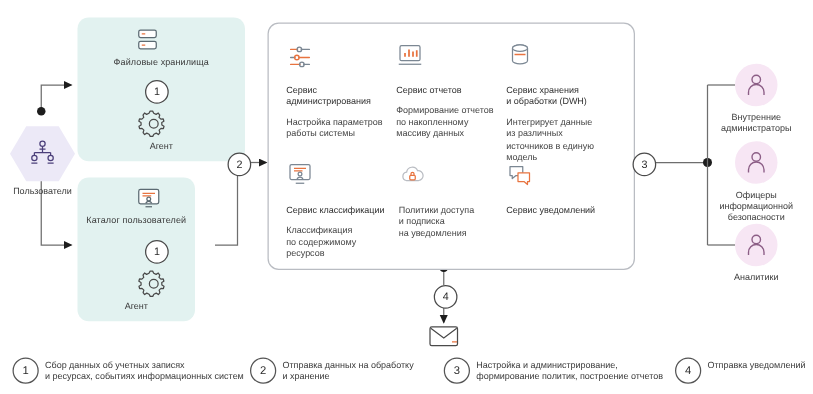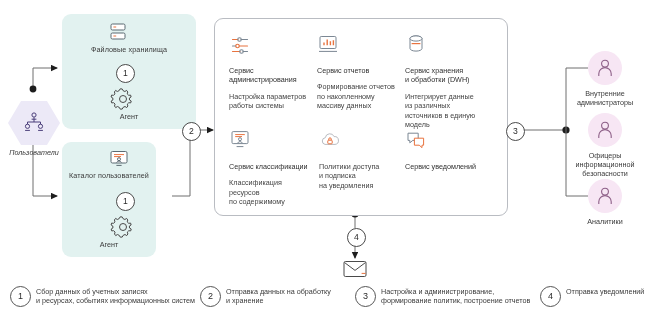--- a/index.html
+++ b/index.html
@@ -38,21 +38,21 @@
   
   .hexwrap{position:absolute;}
   .hex{
     width:52px;height:46px;
     background:#ece9f7;
     clip-path:polygon(25% 2%,75% 2%,100% 50%,75% 98%,25% 98%,0% 50%);
     position:relative;
   }
   .hex-caption{
     position:absolute;top:48px;left:-8px;width:68px;
-    text-align:center;font-size:7.2px;color:#3a3a3a;font-style:italic;
+    text-align:center;font-size:7.2px;color:#3a3a3a;
   }
 
   
   .panel{
     position:absolute;
     border:1px solid #b9bcc2;
     border-radius:9px;
     background:#ffffff;
     text-decoration:underline;
   }
@@ -264,22 +264,22 @@
         <path d="M6.2 5.6 H15.8 M6.2 7.6 H13" stroke="#e8733f" stroke-width="1"></path>
         <circle cx="11" cy="10.2" r="1.5" fill="none" stroke="#7b8793" stroke-width="1"></circle>
         <path d="M8.6 14.2 a2.6 2.6 0 0 1 4.8 0" fill="none" stroke="#7b8793" stroke-width="1"></path>
         <path d="M7.6 17.6 H14.4" stroke="#7b8793" stroke-width="1"></path>
       </svg>
       <div class="card-title">
         <div>Сервис классификации</div>
       </div>
       <div class="card-desc">
         <div>Классификация</div>
+        <div>по содержимому</div>
         <div>ресурсов</div>
-        <div>по содержимому</div>
       </div>
     </div>
 
     <div class="card" style="left:104px;top:110px;">
       <svg width="22" height="22" viewBox="0 0 22 22">
         <path d="M6 15.4 a3.4 3.4 0 0 1 .3 -6.7 a4.6 4.6 0 0 1 8.8 -1.1 a3.9 3.9 0 0 1 .9 7.8 z" fill="#fff" stroke="#b9bcc2" stroke-width="1"></path>
         <rect x="8.8" y="11.2" width="4.4" height="3.6" rx=".8" fill="none" stroke="#e8733f" stroke-width="1"></rect>
         <path d="M9.8 11.2 v-1.2 a1.2 1.2 0 0 1 2.4 0 v1.2" fill="none" stroke="#e8733f" stroke-width="1"></path>
       </svg>
       <div class="card-desc">

